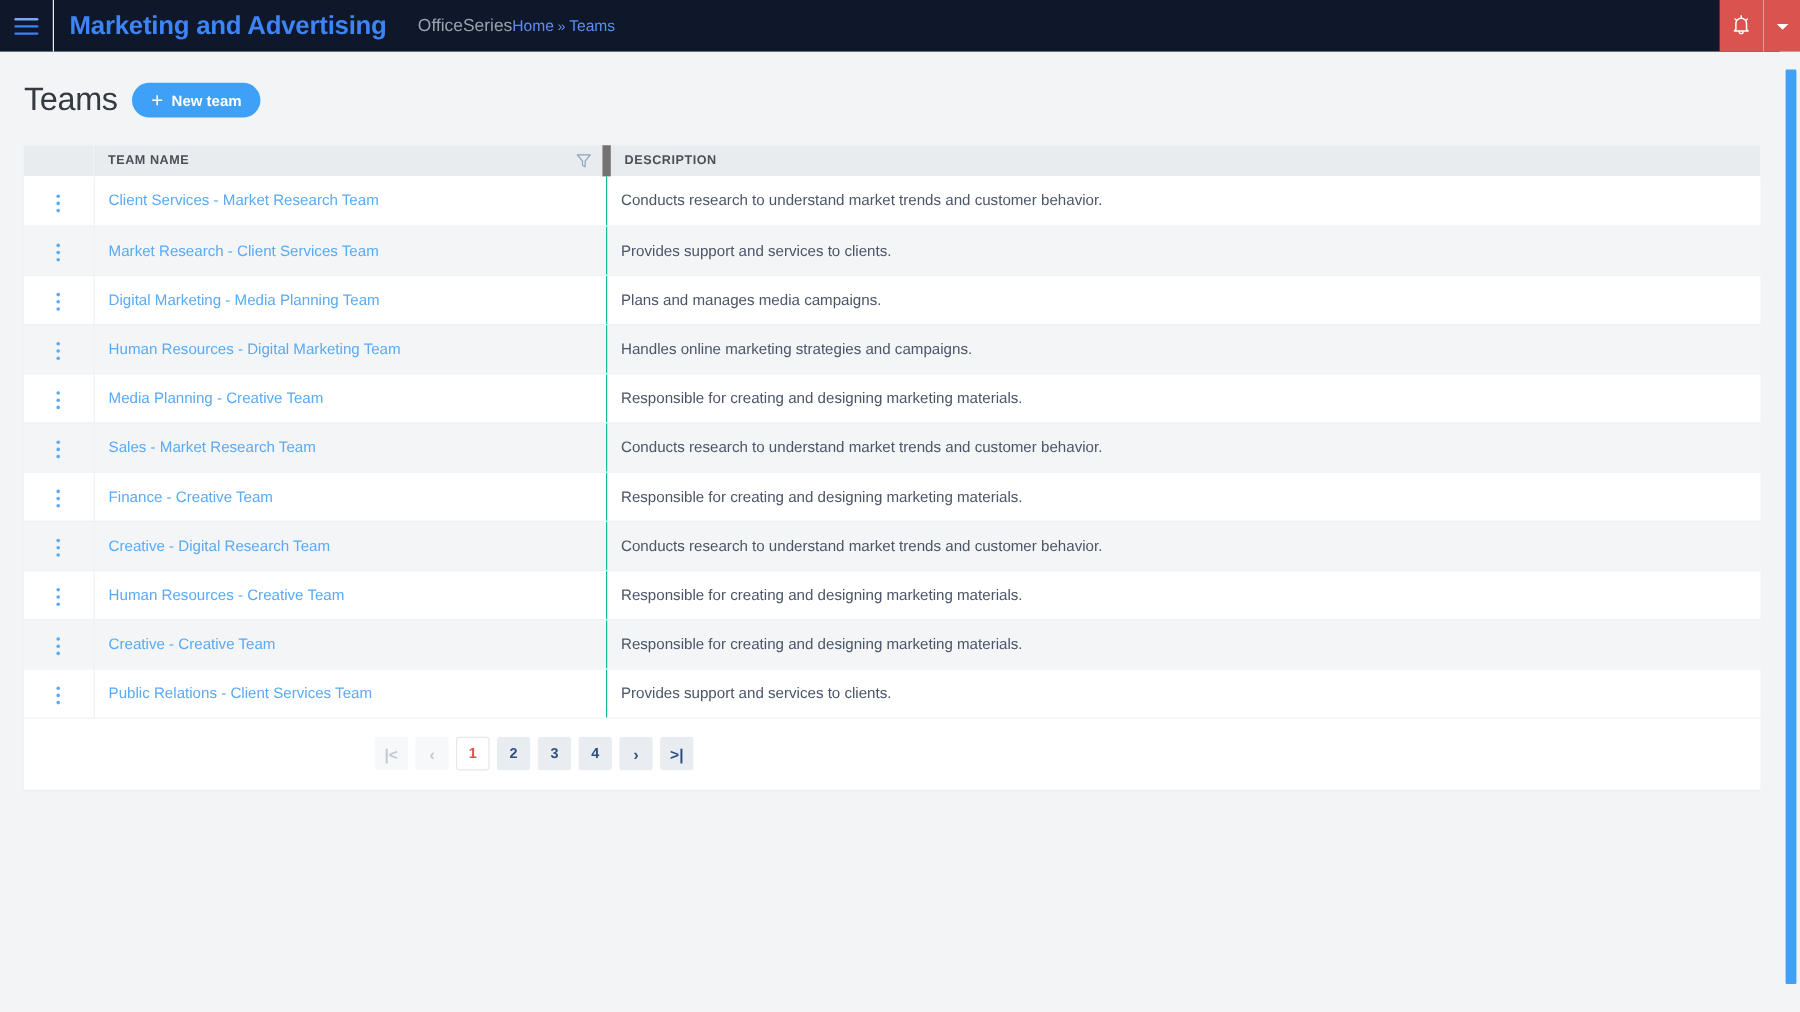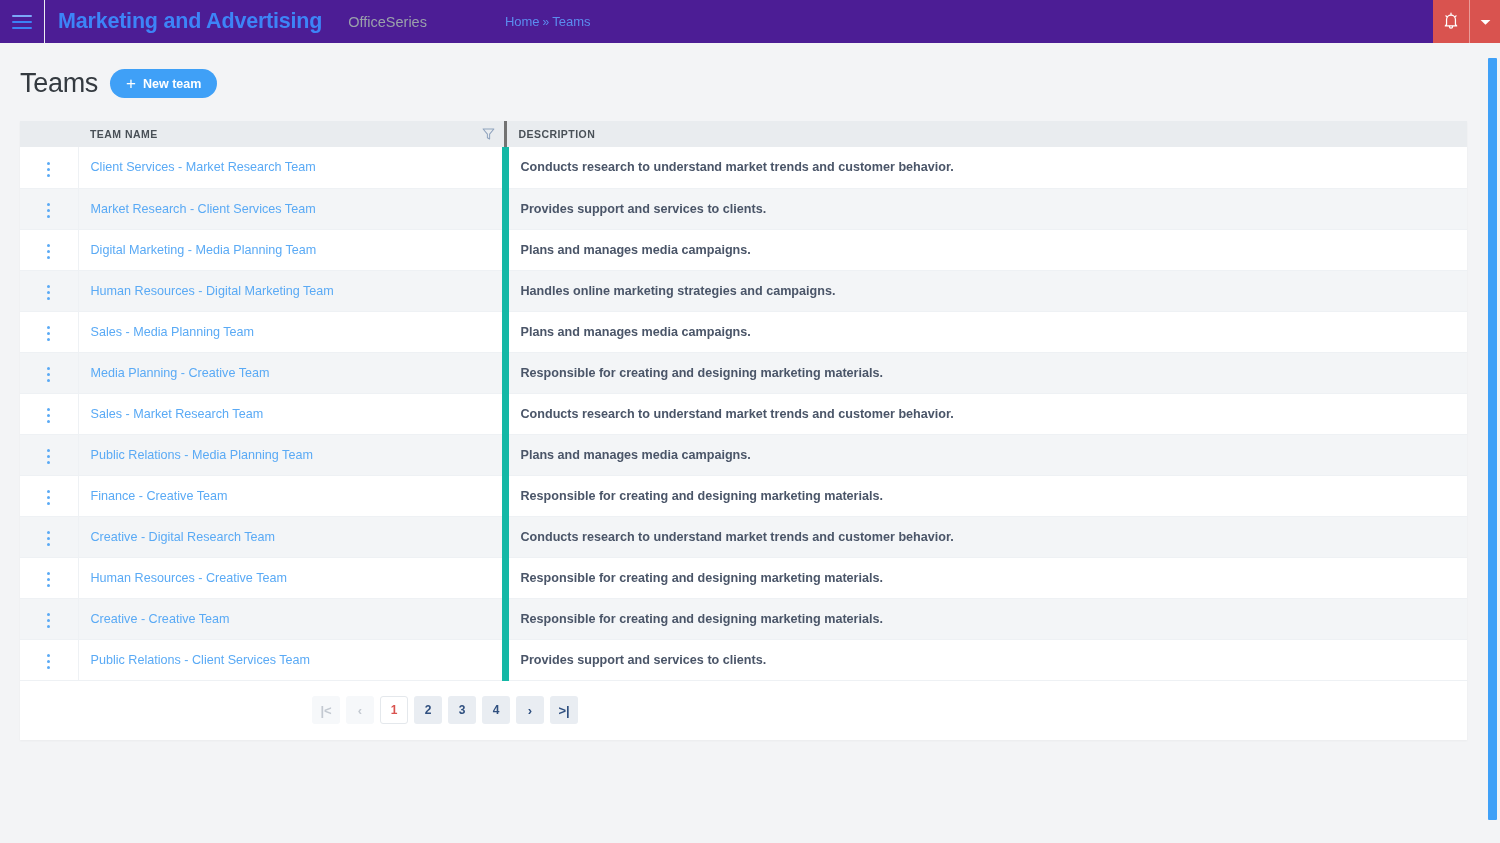--- a/index.html
+++ b/index.html
@@ -11,21 +11,21 @@
     font-family: "Liberation Sans", sans-serif;
     overflow: hidden;
   }
 
   
   .topbar {
     position: absolute;
     top: 0; left: 0;
     width: 1500px;
     height: 43px;
-    background: #4c1d95;
+    background: #0f172a;
     display: flex;
     align-items: center;
   }
 
   .hamburger {
     width: 44px;
     height: 43px;
     display: flex;
     flex-direction: column;
     align-items: center;
@@ -60,21 +60,20 @@
   }
 
   .app-subtitle {
     font-size: 14.5px;
     color: #9aa1ab;
     margin-left: 26px;
     white-space: nowrap;
   }
 
   .breadcrumb {
-    margin-left: 78px;
     font-size: 13px;
     color: #5b8def;
     white-space: nowrap;
     display: flex;
     align-items: center;
     gap: 3px;
   }
   .breadcrumb a { color: #5b8def; text-decoration: none; cursor: pointer; }
   .breadcrumb .sep { color: #5b8def; font-size: 12px; }
 
@@ -153,21 +152,21 @@
     font-weight: bold;
     color: #495057;
     letter-spacing: 0.45px;
     text-align: left;
     padding: 0 0 0 12px;
     vertical-align: middle;
     position: relative;
   }
   th.col-menu   { width: 58px; padding: 0; }
   th.col-name   { width: 427px; margin-top: 48px; }
-  th.col-desc   { width: auto; border-left: 3px solid #737373; }
+  th.col-desc   { width: auto; border-left: 7px solid #737373; }
 
   .filter-icon {
     position: absolute;
     right: 9px;
     top: 50%;
     transform: translateY(-50%);
     cursor: pointer;
     line-height: 0;
   }
 
@@ -180,22 +179,21 @@
     border-bottom: 1px solid #eef1f4;
     margin-left: 24px;
   }
   tbody td.cell-menu {
     width: 58px;
     padding: 0;
     text-align: center;
     border-right: 1px solid #eef1f4;
   }
   tbody td.cell-desc {
-    border-left: 7px solid #14b8a6;
-    font-weight: bold;
+    border-left: 1px solid #14b8a6;
   }
   tbody tr:nth-child(even) td { background: #f3f5f7; }
   tbody tr:nth-child(odd)  td { background: #ffffff; }
 
   .team-link {
     color: #5aaaf5;
     text-decoration: none;
     font-size: 12.6px;
     cursor: pointer;
   }
@@ -375,49 +373,31 @@
             </span></td>
           <td class="cell-name"><a class="team-link">Human Resources - Digital Marketing Team</a></td>
           <td class="cell-desc">Handles online marketing strategies and campaigns.</td>
         </tr>
         <tr>
           <td class="cell-menu"><span class="kebab">
               <i></i>
               <i></i>
               <i></i>
             </span></td>
-          <td class="cell-name"><a class="team-link">Sales - Media Planning Team</a></td>
-          <td class="cell-desc">Plans and manages media campaigns.</td>
-        </tr>
-        <tr>
-          <td class="cell-menu"><span class="kebab">
-              <i></i>
-              <i></i>
-              <i></i>
-            </span></td>
           <td class="cell-name"><a class="team-link">Media Planning - Creative Team</a></td>
           <td class="cell-desc">Responsible for creating and designing marketing materials.</td>
         </tr>
         <tr>
           <td class="cell-menu"><span class="kebab">
               <i></i>
               <i></i>
               <i></i>
             </span></td>
           <td class="cell-name"><a class="team-link">Sales - Market Research Team</a></td>
           <td class="cell-desc">Conducts research to understand market trends and customer behavior.</td>
-        </tr>
-        <tr>
-          <td class="cell-menu"><span class="kebab">
-              <i></i>
-              <i></i>
-              <i></i>
-            </span></td>
-          <td class="cell-name"><a class="team-link">Public Relations - Media Planning Team</a></td>
-          <td class="cell-desc">Plans and manages media campaigns.</td>
         </tr>
         <tr>
           <td class="cell-menu"><span class="kebab">
               <i></i>
               <i></i>
               <i></i>
             </span></td>
           <td class="cell-name"><a class="team-link">Finance - Creative Team</a></td>
           <td class="cell-desc">Responsible for creating and designing marketing materials.</td>
         </tr>

